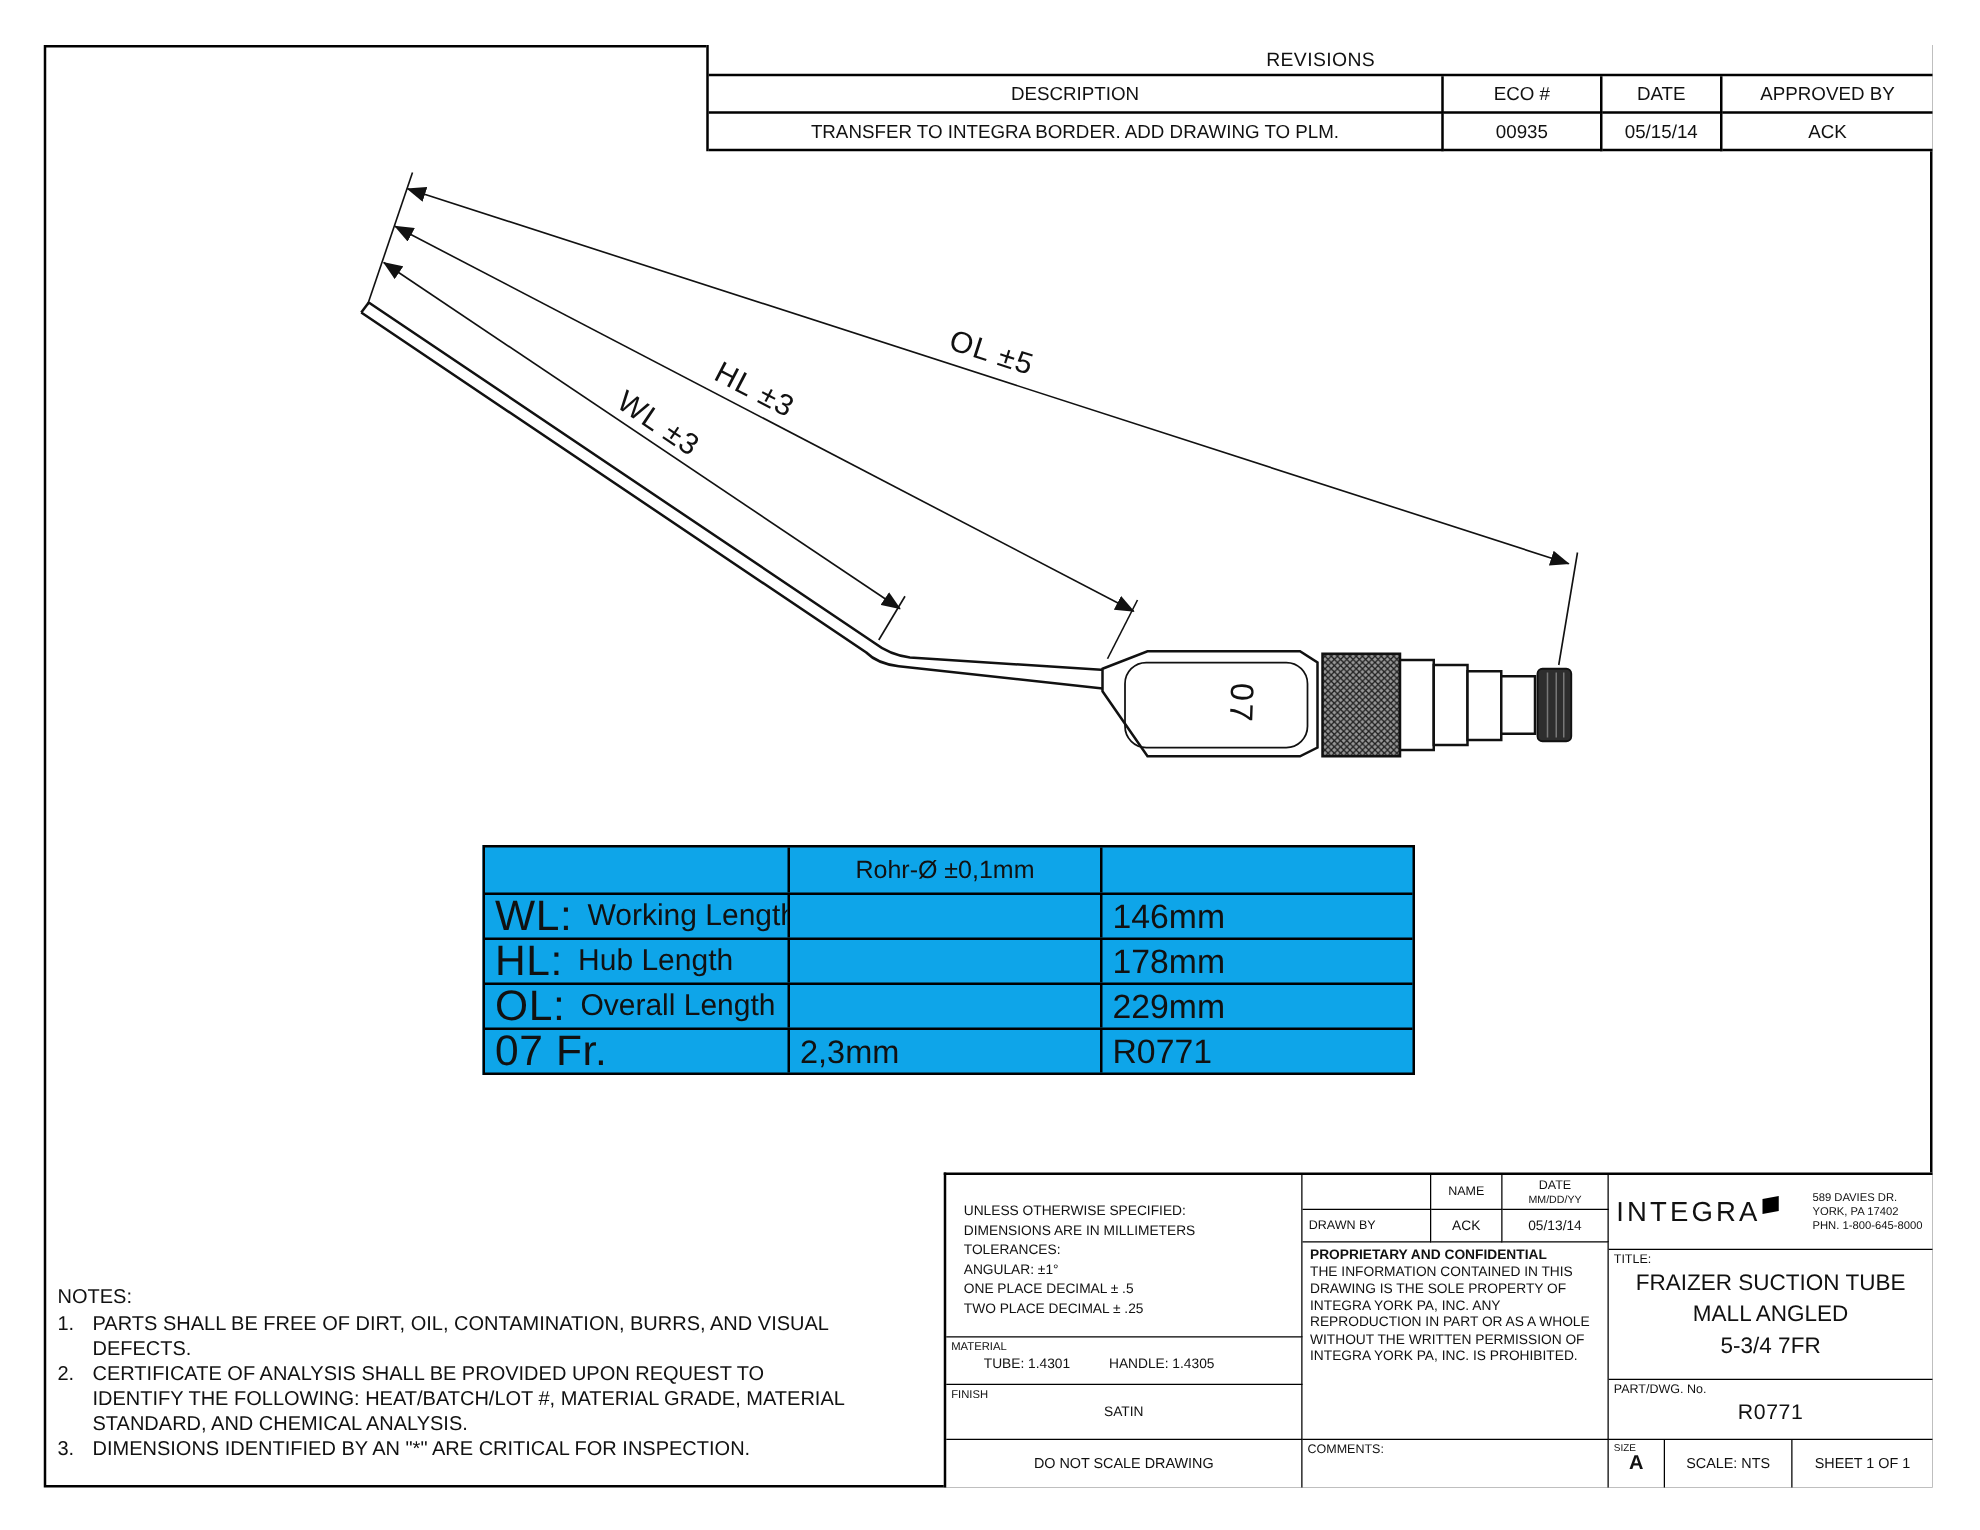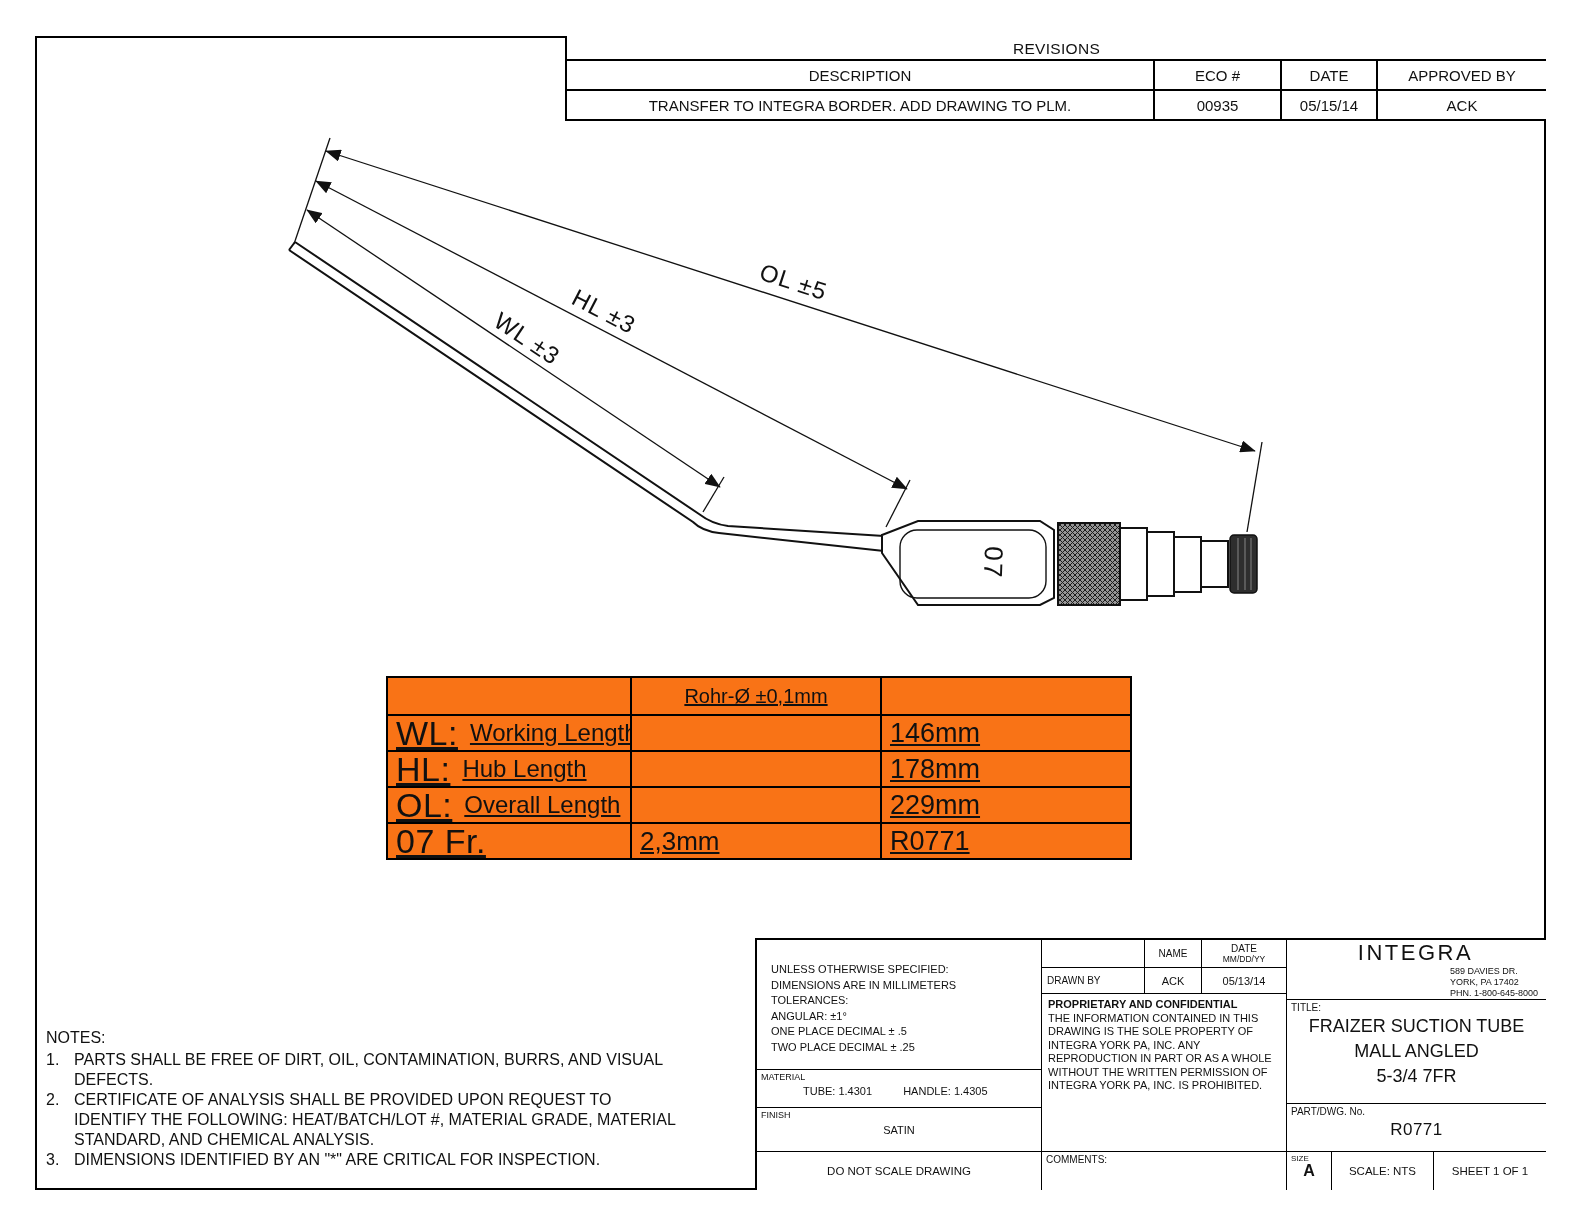--- a/index.html
+++ b/index.html
@@ -16,21 +16,21 @@
   
   .rev { position:absolute; left:565px; top:36px; width:981px; border-left:2px solid #000; background:#fff; }
   .rev-title { height:25px; line-height:25px; border-bottom:2px solid #000; text-align:center;
                font-weight:normal; font-size:15.5px; letter-spacing:.3px; }
   .rev-grid { display:grid; grid-template-columns:588px 127px 96px auto; }
   .rev-grid > div { border-right:2px solid #000; border-bottom:2px solid #000;
                     height:30px; line-height:30px; text-align:center; font-size:15px; overflow:hidden; white-space:nowrap; }
   .rev-grid > div:last-child { border-right:none; }
 
   
-  .dimtab { position:absolute; left:386px; top:676px; width:746px; border:2.5px solid #000; background:#f97316;text-decoration:underline; }
+  .dimtab { position:absolute; left:386px; top:676px; width:746px; border:2.5px solid #000; background:#0ea5e9; }
   .dt-row { display:grid; grid-template-columns:244px 250px auto; height:36px; }
   .dt-row + .dt-row { border-top:2px solid #000; }
   .dt-row > div { border-right:2px solid #000; display:flex; align-items:center; padding:0 8px; overflow:hidden; white-space:nowrap; }
   .dt-row > div:last-child { border-right:none; }
   .dt-prefix { font-size:34px; letter-spacing:.5px; }
   .dt-label  { font-size:24px; margin-left:12px; }
   .dt-mid    { font-size:26px; }
   .dt-val    { font-size:27px; }
   .dt-header-mid { font-size:20px; justify-content:center; }
 
@@ -38,25 +38,25 @@
   .notes { position:absolute; left:46px; top:1028px; width:640px; font-size:16px; line-height:20px; color:#111; }
   .notes-heading { margin-bottom:2px; }
   .note-item { display:flex; }
   .note-num { width:28px; flex:none; }
   .note-text { flex:1; }
 
   
   .tblock { position:absolute; left:755px; top:938px; width:791px; height:252px;
             border-left:2px solid #000; border-top:2px solid #000; background:#fff; font-size:11px; }
   .tc { position:absolute; border-right:1.5px solid #000; border-bottom:1.5px solid #000; overflow:hidden; }
-  .tc.no-br { border-right:none;flex-direction:column; }
+  .tc.no-br { border-right:none; }
   .tc.no-bb { border-bottom:none; }
   .mlabel { font-size:9px; padding:2px 0 0 4px; color:#111; }
   .tol { padding:22px 0 0 14px; line-height:15.5px; font-size:11px; }
-  .mat-line { padding:3px 0 0 46px; font-size:11px; }
+  .mat-line { padding:3px 0 0 30px; font-size:11px; }
   .mat-line span { margin-right:28px; }
   .center-flex { display:flex; align-items:center; justify-content:center; }
   .prop { padding:4px 6px 0 6px; line-height:13.5px; font-size:11px; }
   .prop-head { font-weight:bold; }
   .signoff-cell { display:flex; align-items:center; justify-content:center; font-size:11px; }
   .signoff-label { display:flex; align-items:center; padding-left:5px; font-size:10px;text-align:center; }
   .datehdr { flex-direction:column; line-height:10px; font-size:10px; }
   .datehdr .sub { font-size:8.5px; }
   .logo-cell { display:flex; align-items:center; padding:0 8px 0 6px; }
   .integra-name { font-size:22px; letter-spacing:2.5px; font-weight:500; }

